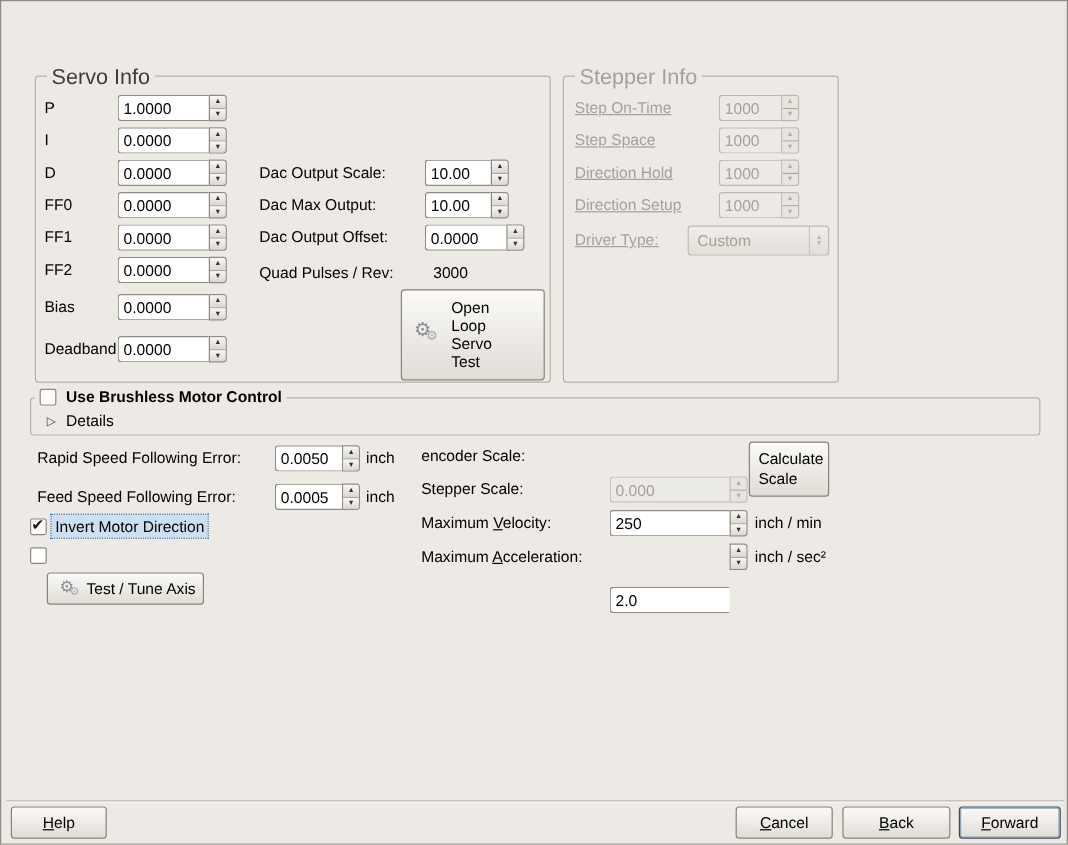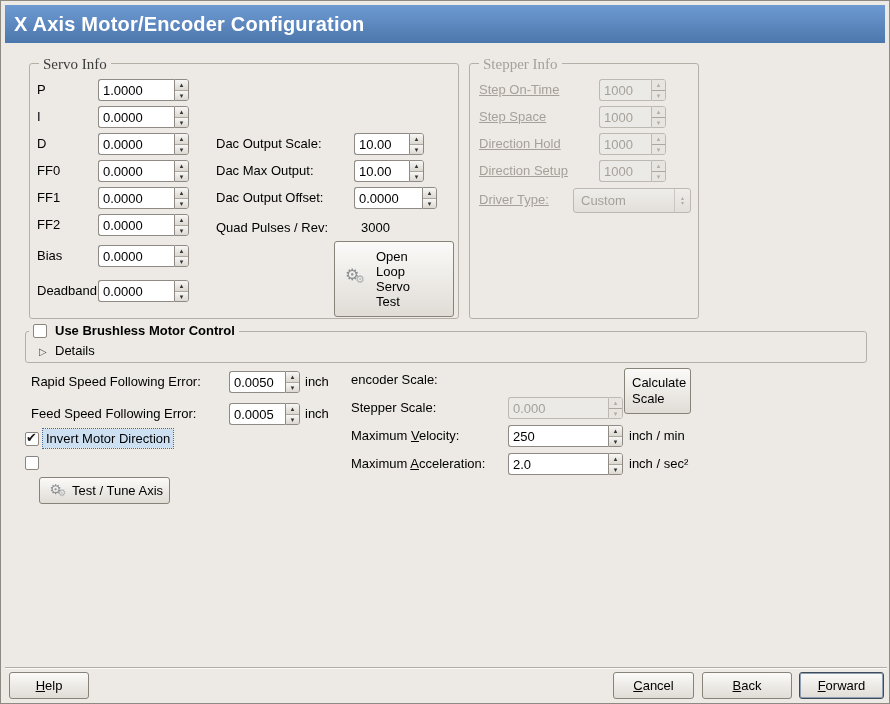--- a/index.html
+++ b/index.html
@@ -4,21 +4,21 @@
 <style>
   * { margin:0; padding:0; box-sizing:border-box; }
   html,body { width:890px; height:704px; }
   body { font-family:"Liberation Sans","DejaVu Sans",sans-serif; background:#EDEAE6; }
   .window { position:relative; width:890px; height:704px; background:#EDEAE6; border:1px solid #8D8983; overflow:hidden; }
   .titlebar { position:absolute; left:4px; top:4px; width:880px; height:38px;
     background:linear-gradient(#6E9AD3,#4C77AC); display:flex; align-items:center; padding-left:9px; }
   .title { color:#fff; font-size:20px; font-weight:bold; letter-spacing:.2px; }
 
   .frame { position:absolute; border:1px solid #B5B0A7; border-radius:3px; }
-  .legend { position:absolute; font-size:15px; line-height:14px; background:#EDEAE6; padding:0 4px; color:#3C3C3C; white-space:nowrap;font-family:Liberation Serif, serif; }
+  .legend { position:absolute; font-size:18px; line-height:14px; background:#EDEAE6; padding:0 4px; color:#3C3C3C; white-space:nowrap; }
   .legend.dis { color:#A5A19A; }
 
   .lbl { position:absolute; font-size:13px; line-height:22px; color:#000; white-space:nowrap; }
   .lbl.dis { color:#A5A19A;text-decoration:underline; }
   .b { font-weight:bold; }
   .u { text-decoration:underline; }
   .hl { background:#CDE0F2; outline:1px dotted #3B6EA5; line-height:17px; padding:1px 3px; }
   .framelabel { background:#EDEAE6; padding:0 4px; }
 
   .spin { position:absolute; display:flex; height:22px; }
@@ -54,23 +54,20 @@
     font-size:6px; line-height:5px; color:#B3AFA8; border-left:1px solid #CBC7C0; }
 
   .sep { position:absolute; left:4px; top:666px; width:882px; height:2px;
     border-top:1px solid #B1ACA4; border-bottom:1px solid #FBFAF9; }
   .expander { position:absolute; font-size:10px; line-height:22px; color:#4a4a4a; }
 </style>
 </head>
 <body>
 
 <div class="window">
-  <div class="titlebar">
-    <span class="title">X Axis Motor/Encoder Configuration</span>
-  </div>
 
   <div class="frame" style="left:28px;top:62px;width:430px;height:256px"></div>
   <span class="legend" style="left:38px;top:56px">Servo Info</span>
 
   <span class="lbl" style="left:36px;top:78px">P</span>
   <div class="spin" style="left:97px;top:78px">
       <input class="entry" style="width: 76px;" value="1.0000">
       <div class="steppers">
         <div class="step">▴</div>
         <div class="step">▾</div>
@@ -279,21 +276,21 @@
       <input class="entry" style="width: 100px;" value="250">
       <div class="steppers">
         <div class="step">▴</div>
         <div class="step">▾</div>
       </div>
     </div>
   <span class="lbl" style="left:628px;top:424px">inch / min</span>
 
   <span class="lbl" style="left:350px;top:452px"><span>Maximum </span><span class="u">A</span><span>cceleration:</span></span>
   <div class="spin" style="left:507px;top:452px">
-      <input class="entry" style="width: 100px;" value="2.0">
+      <input class="entry" style="width: 100px; margin-top: 36px;" value="2.0">
       <div class="steppers">
         <div class="step">▴</div>
         <div class="step">▾</div>
       </div>
     </div>
   <span class="lbl" style="left:628px;top:452px">inch / sec²</span>
 
   <div class="sep"></div>
   <button class="btn" style="left:8px;top:671px;width:80px;height:27px">
       <span class="btn-label mn">Help</span>

